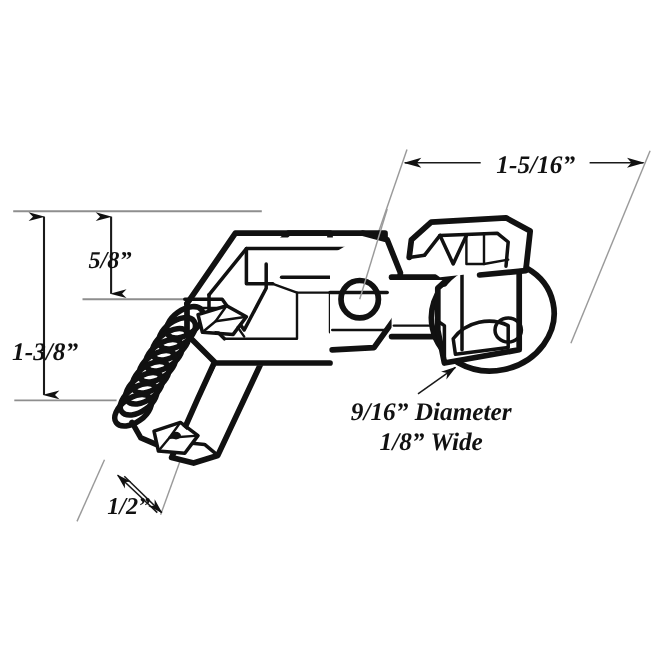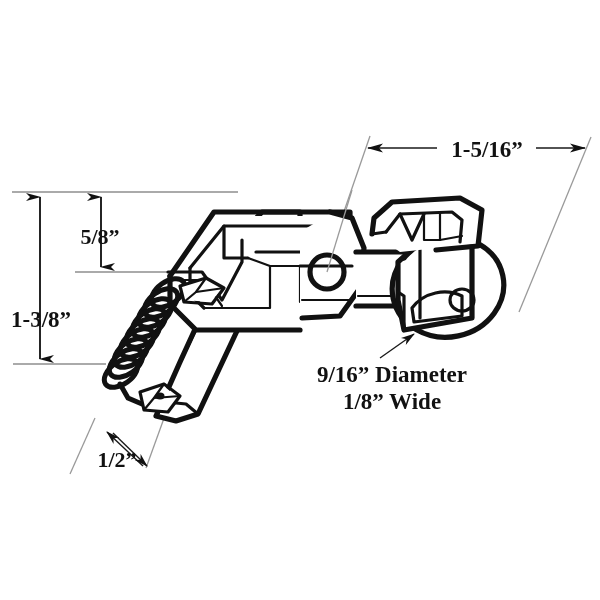--- a/index.html
+++ b/index.html
@@ -11,20 +11,21 @@
     width: 600px;
     height: 600px;
     overflow: hidden;
     font-family: "Liberation Serif", "DejaVu Serif", serif;
   }
   #drawing-root {
     position: relative;
     width: 600px;
     height: 600px;
     background: #ffffff;
+    font-style: italic;
   }
   svg.canvas {
     position: absolute;
     top: 0;
     left: 0;
     width: 600px;
     height: 600px;
     display: block;
   }
   .dim-label {

